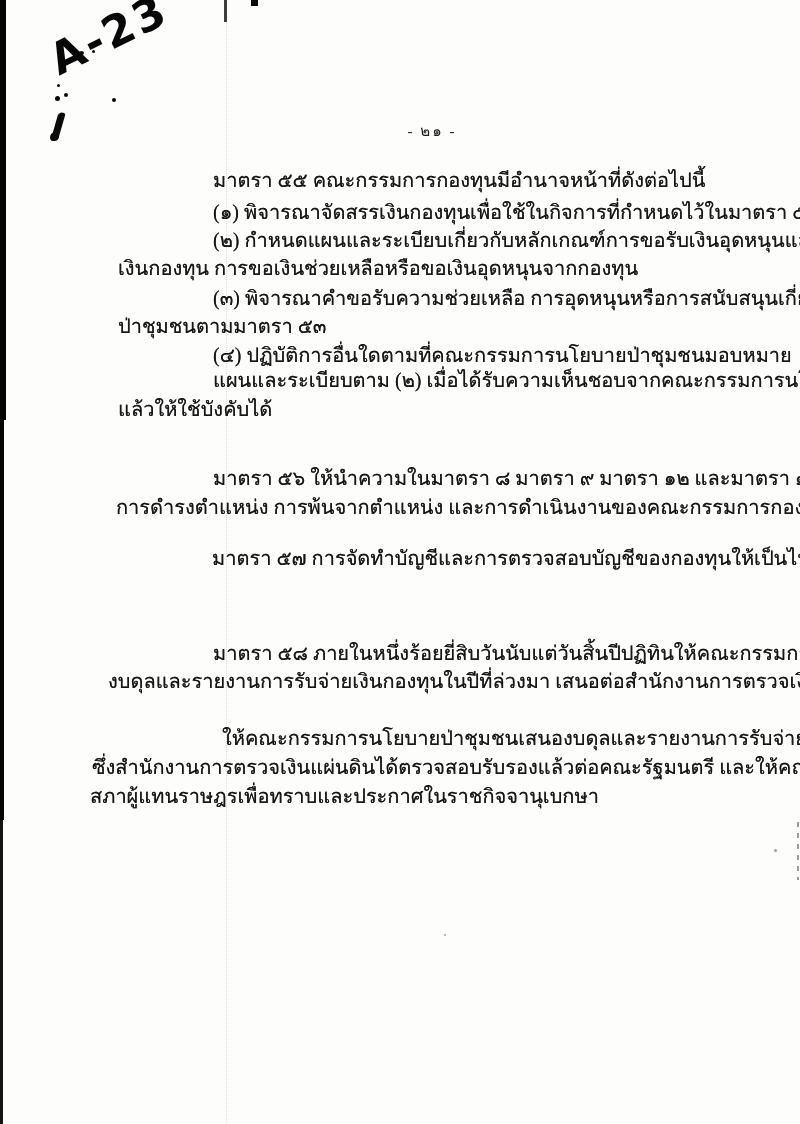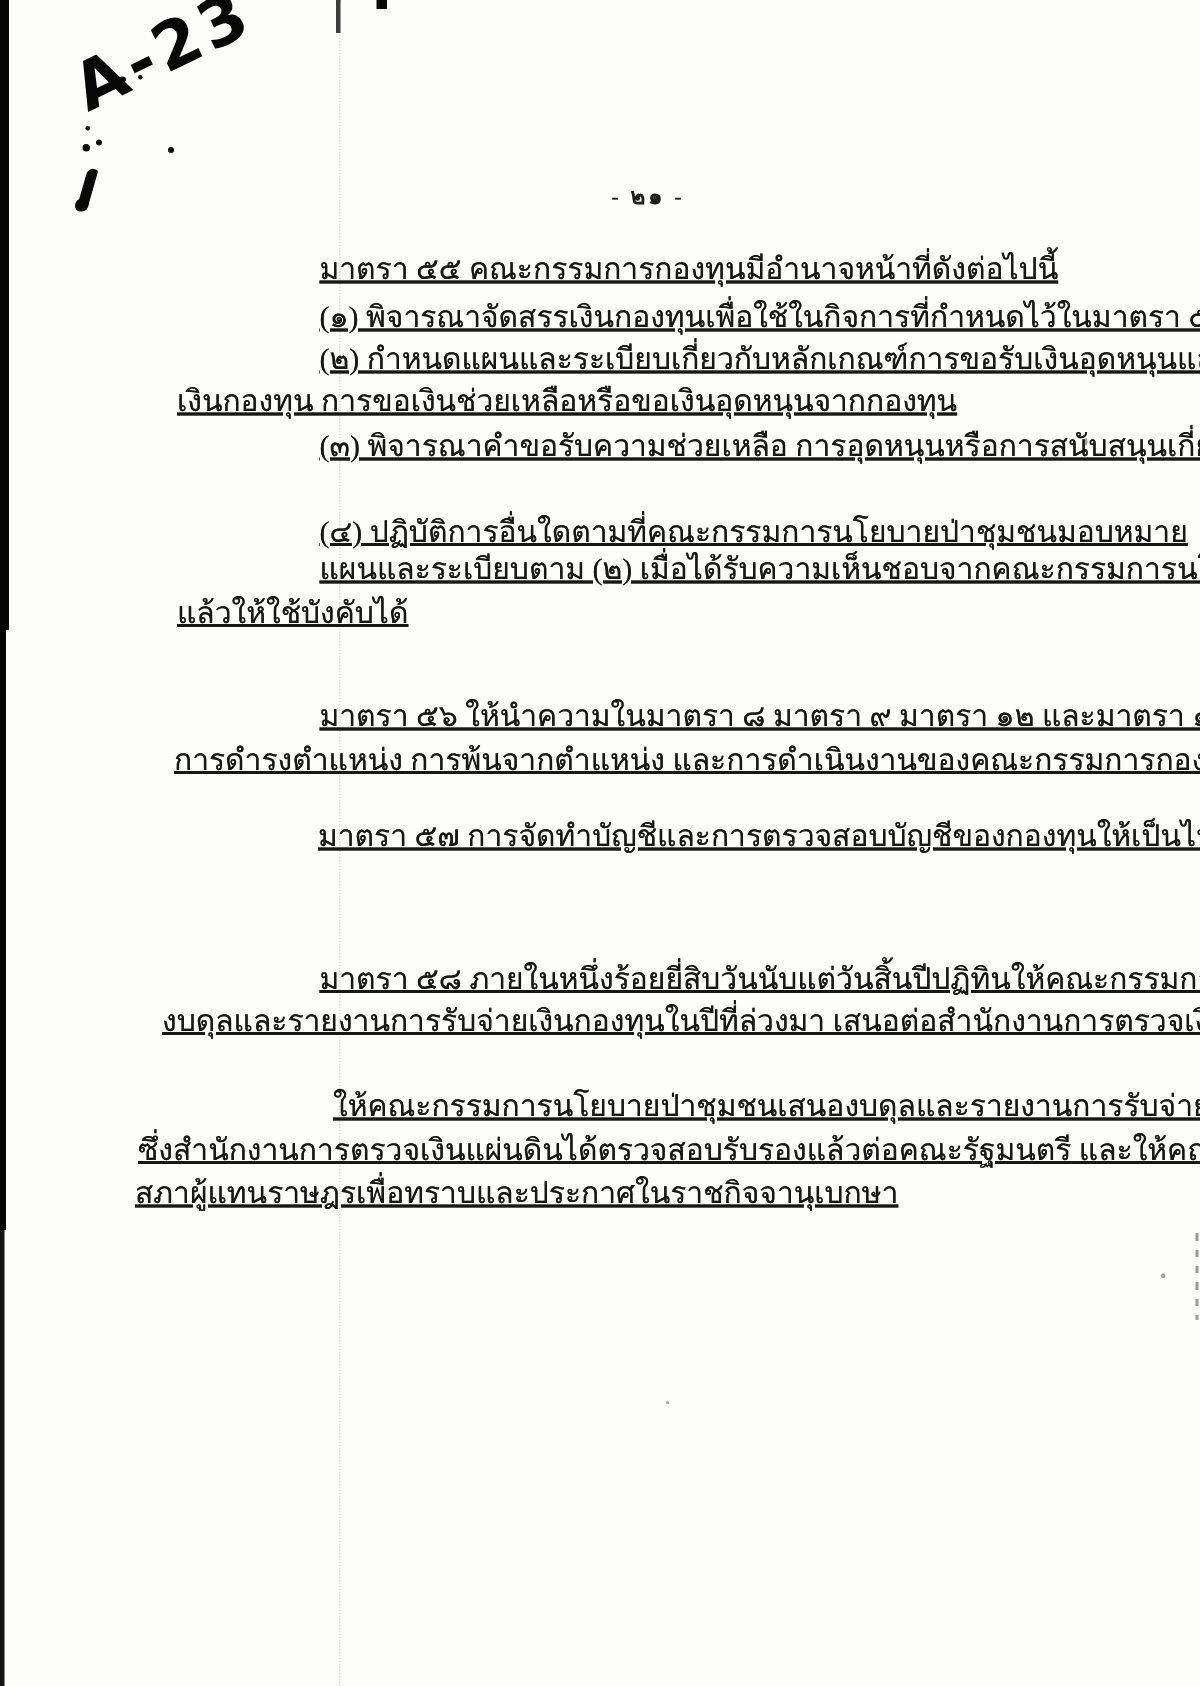--- a/index.html
+++ b/index.html
@@ -45,29 +45,28 @@
   .right-dash{position:absolute;left:797px;top:822px;width:2px;height:58px;
     background:repeating-linear-gradient(to bottom,#9a9a9a 0 5px,transparent 5px 11px);}
   .speck{position:absolute;width:3px;height:3px;background:#9f9f9f;border-radius:50%;}
   .s1{left:774px;top:849px;}
   .s2{left:723px;top:292px;width:2px;height:5px;}
   .s3{left:444px;top:934px;width:2px;height:2px;}
   
   .page-number{
     position:absolute;left:402px;top:119px;width:60px;
     text-align:center;font-size:15px;letter-spacing:2px;
-    color:#1c1c1c;white-space:nowrap;font-weight:bold;
+    color:#1c1c1c;white-space:nowrap;
   }
   .ln{
     position:absolute;
     font-size:20px;line-height:24px;
     white-space:nowrap;
     color:#171717;
     text-shadow:0 0 0.4px rgba(20,20,20,0.8);
-    text-decoration:underline;
   }
 </style>
 </head>
 <body>
 
 <div class="page">
 
   <div class="edge-strip edge-a"></div>
   <div class="edge-strip edge-b"></div>
   <div class="edge-strip edge-c"></div>
@@ -89,20 +88,21 @@
   <div class="ink d5"></div>
   <div class="ink d6"></div>
 
   <div class="page-number">- ๒๑ -</div>
 
   <div class="ln" style="top:168px;left:213px">มาตรา ๕๕ คณะกรรมการกองทุนมีอำนาจหน้าที่ดังต่อไปนี้</div>
   <div class="ln" style="top:200px;left:213px">(๑) พิจารณาจัดสรรเงินกองทุนเพื่อใช้ในกิจการที่กำหนดไว้ในมาตรา ๕๓</div>
   <div class="ln" style="top:228px;left:213px">(๒) กำหนดแผนและระเบียบเกี่ยวกับหลักเกณฑ์การขอรับเงินอุดหนุนและวิธีการจัดสรร</div>
   <div class="ln" style="top:256px;left:118px">เงินกองทุน การขอเงินช่วยเหลือหรือขอเงินอุดหนุนจากกองทุน</div>
   <div class="ln" style="top:286px;left:213px">(๓) พิจารณาคำขอรับความช่วยเหลือ การอุดหนุนหรือการสนับสนุนเกี่ยวกับการจัดการ</div>
+  <div class="ln" style="top:314px;left:118px">ป่าชุมชนตามมาตรา ๕๓</div>
   <div class="ln" style="top:343px;left:213px">(๔) ปฏิบัติการอื่นใดตามที่คณะกรรมการนโยบายป่าชุมชนมอบหมาย</div>
   <div class="ln" style="top:368px;left:213px">แผนและระเบียบตาม (๒) เมื่อได้รับความเห็นชอบจากคณะกรรมการนโยบายป่าชุมชน</div>
   <div class="ln" style="top:397px;left:118px">แล้วให้ใช้บังคับได้</div>
 
   <div class="ln" style="top:466px;left:213px">มาตรา ๕๖ ให้นำความในมาตรา ๘ มาตรา ๙ มาตรา ๑๒ และมาตรา ๑๓ มาใช้บังคับกับ</div>
   <div class="ln" style="top:495px;left:116px">การดำรงตำแหน่ง การพ้นจากตำแหน่ง และการดำเนินงานของคณะกรรมการกองทุนโดยอนุโลม</div>
 
   <div class="ln" style="top:546px;left:212px">มาตรา ๕๗ การจัดทำบัญชีและการตรวจสอบบัญชีของกองทุนให้เป็นไปตามหลักเกณฑ์</div>
 
   <div class="ln" style="top:641px;left:213px">มาตรา ๕๘ ภายในหนึ่งร้อยยี่สิบวันนับแต่วันสิ้นปีปฏิทินให้คณะกรรมการกองทุนเสนอ</div>

